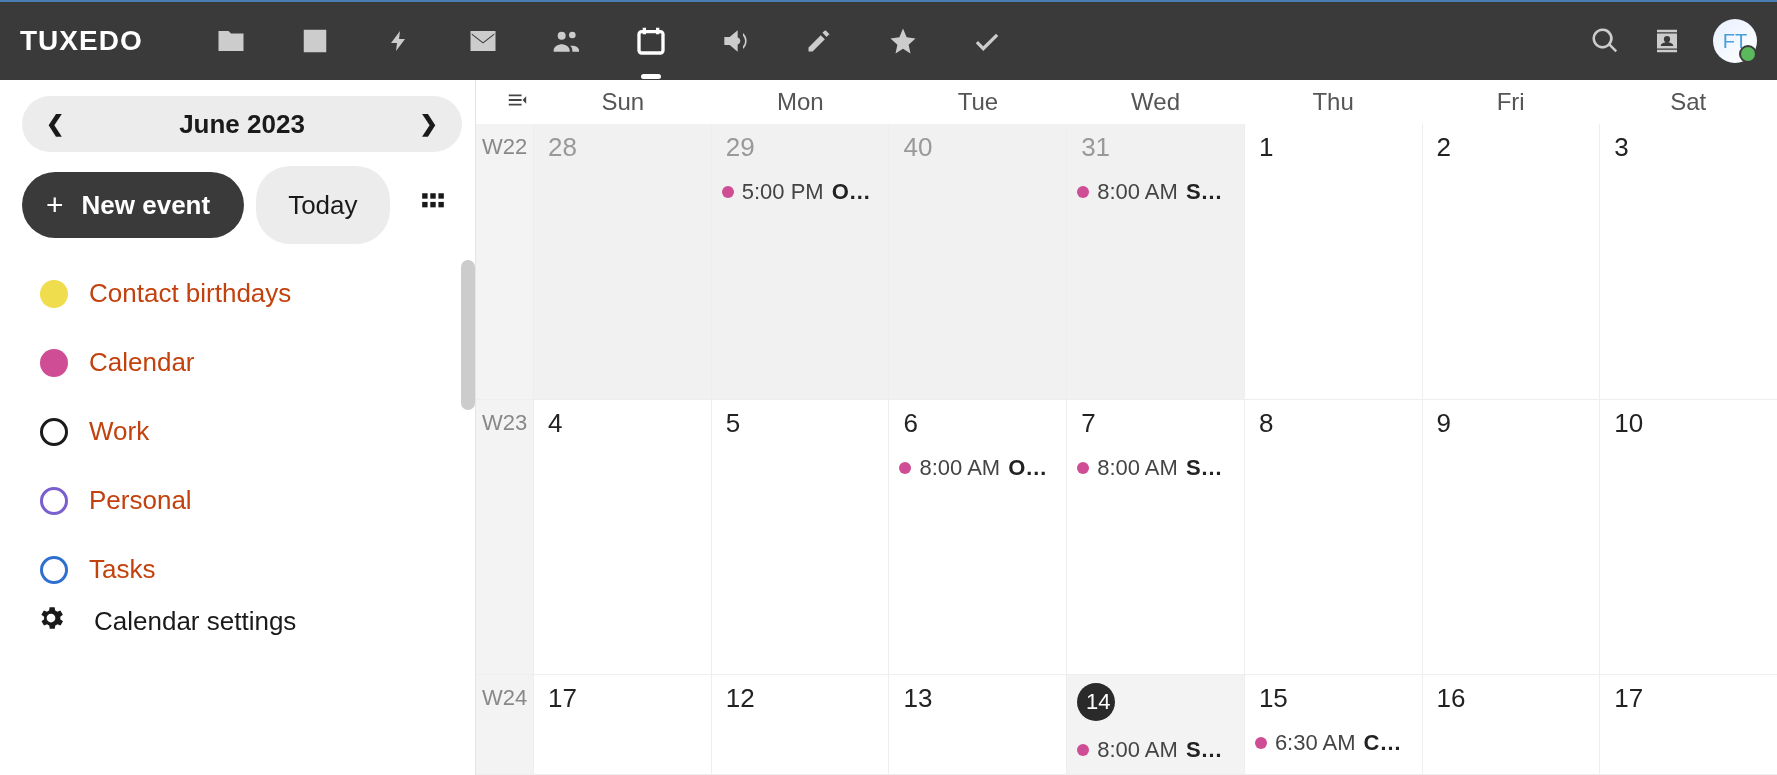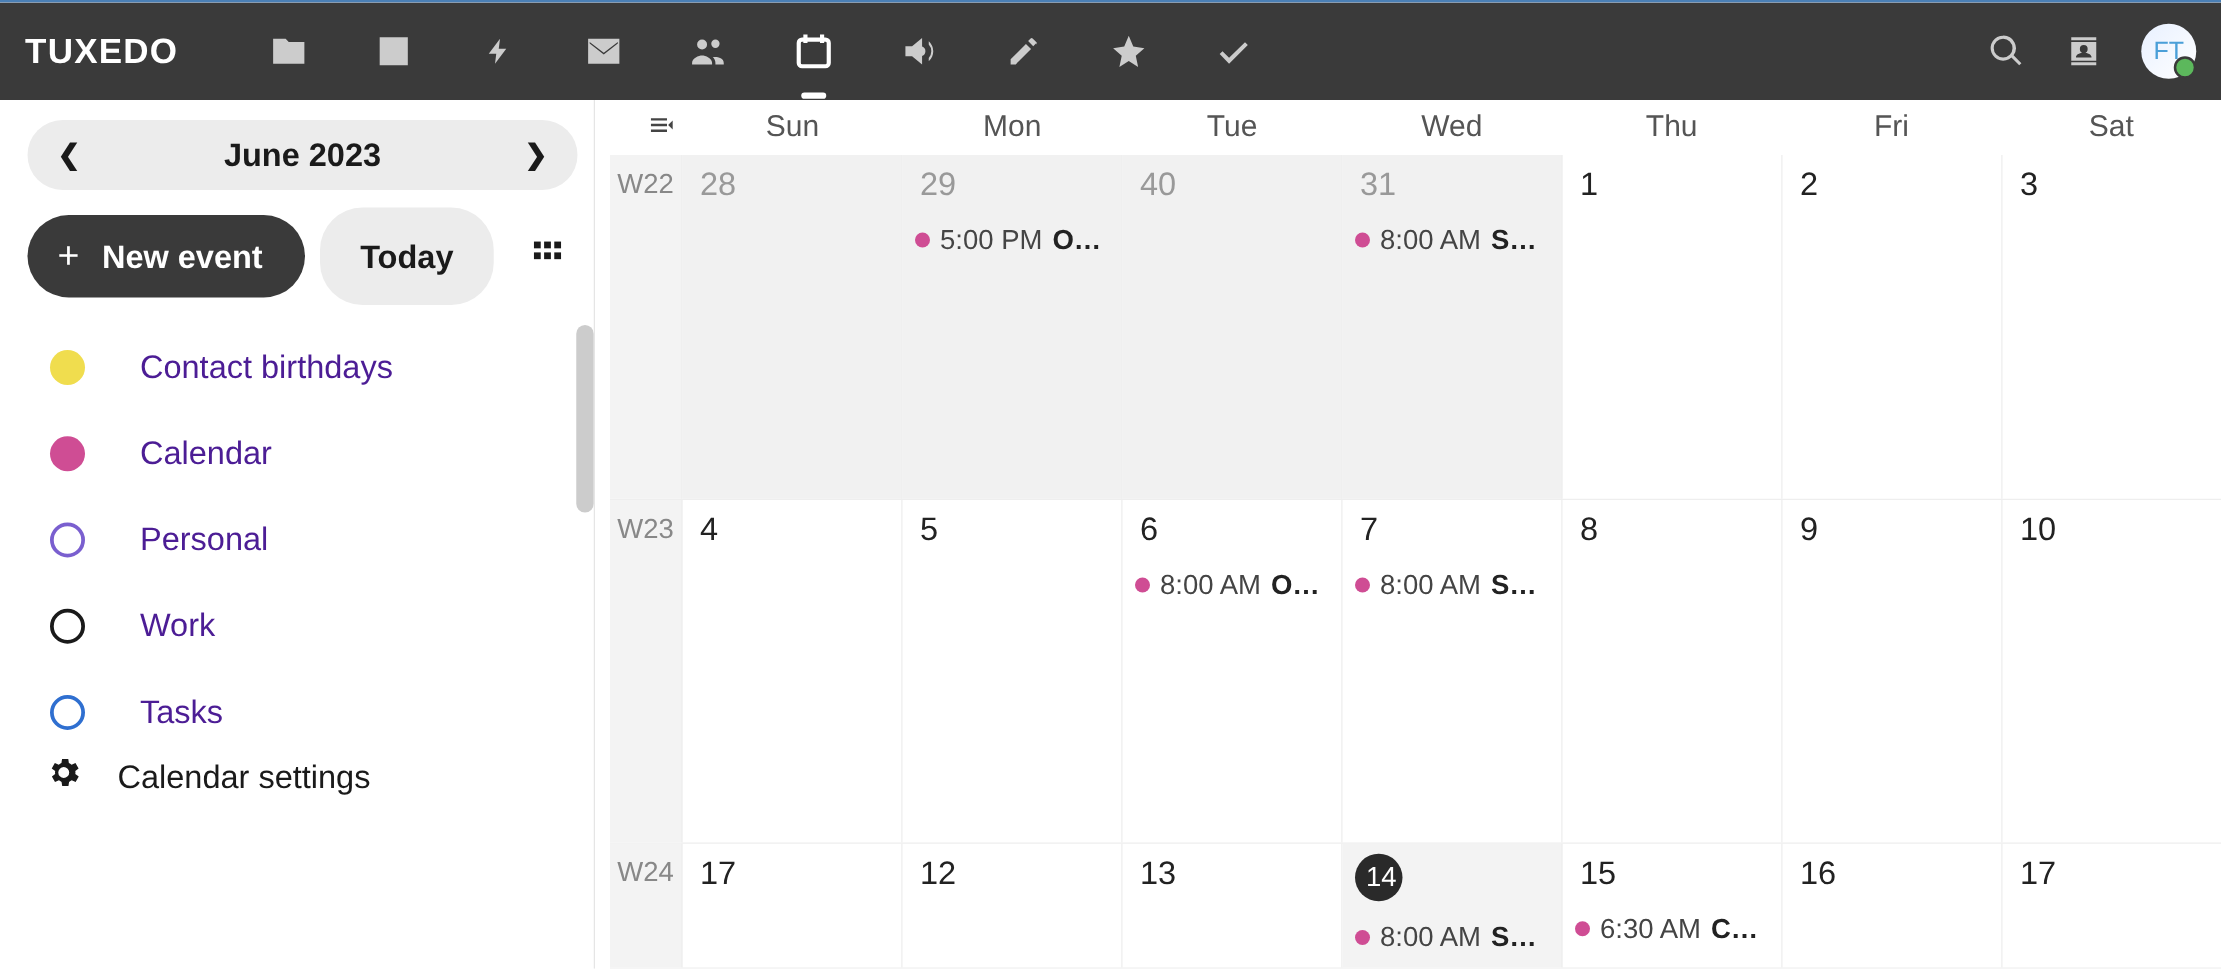--- a/index.html
+++ b/index.html
@@ -15,30 +15,30 @@
 .avatar::after { content:""; position:absolute; bottom:0; right:0; width:14px; height:14px; background:#5cb85c; border-radius:50%; border:2px solid #3a3a3a; }
 
 .main { display:flex; height:calc(100% - 78px); }
 .sidebar { width:475px; padding:16px 16px 0 22px; position:relative; }
 .month-nav { background:#ececec; border-radius:28px; height:56px; display:flex; align-items:center; justify-content:space-between; padding:0 24px; margin-bottom:14px; width:440px; }
 .month-nav .chev { font-size:22px; font-weight:bold; cursor:pointer; color:#1a1a1a; }
 .month-title { font-size:26px; font-weight:bold; color:#1a1a1a; }
 .action-row { display:flex; align-items:center; gap:12px; margin-bottom:34px; }
 .btn-new { background:#3a3a3a; color:#fff; border-radius:34px; height:66px; padding:0 34px 0 24px; display:flex; align-items:center; gap:18px; font-size:26px; font-weight:600; cursor:pointer; border:none; }
 .btn-new .plus { font-size:30px; font-weight:300; }
-.btn-today { background:#ececec; border-radius:34px; height:78px; padding:0 32px; font-size:26px; font-weight:700; cursor:pointer; border:none; color:#1a1a1a; }
+.btn-today { background:#ececec; border-radius:34px; height:78px; padding:0 32px; font-size:26px; font-weight:400; cursor:pointer; border:none; color:#1a1a1a; }
 .grid-icon { margin-left:18px; cursor:pointer; }
 .cal-list { display:flex; flex-direction:column; gap:38px; padding-left:18px; }
-.cal-item { display:flex; align-items:center; gap:44px; font-size:26px; color:#4c1d95; cursor:pointer; }
+.cal-item { display:flex; align-items:center; gap:21px; font-size:26px; color:#c2410c; cursor:pointer; }
 .cal-dot { width:28px; height:28px; border-radius:50%; flex-shrink:0; }
 .cal-ring { width:28px; height:28px; border-radius:50%; border:3px solid; flex-shrink:0; background:transparent; }
 .settings-row { display:flex; align-items:center; gap:28px; font-size:26px; color:#1a1a1a; margin-top:18px; padding-left:14px; cursor:pointer; }
 .scroll-thumb { position:absolute; right:0; top:180px; width:14px; height:150px; background:#ccc; border-radius:7px; }
 
-.calgrid { flex:1; border-left:1px solid #e5e5e5; display:flex; flex-direction:column; position:relative;padding-left:12px; }
+.calgrid { flex:1; border-left:1px solid #e5e5e5; display:flex; flex-direction:column; position:relative; }
 .dayheader { display:flex; height:44px; align-items:center; }
 .dayheader .weekcol { width:58px; display:flex; align-items:center; justify-content:flex-end; padding-right:6px; }
 .dayheader .daycol { flex:1; text-align:center; font-size:24px; color:#555; }
 .collapse-icon { font-size:18px; color:#444; }
 .weeks { flex:1; display:flex; flex-direction:column; }
 .weekrow { flex:1; display:flex; border-bottom:1px solid #eee; min-height:230px; }
 .weekrow:last-child { min-height:100px; flex:0 0 auto; }
 .wknum { width:58px; background:#f3f3f3; display:flex; align-items:flex-start; justify-content:center; padding-top:10px; font-size:22px; color:#888; border-right:1px solid #eee; }
 .daycell { flex:1; border-right:1px solid #eee; padding:8px 10px; position:relative; }
 .daycell:last-child { border-right:none; }
@@ -150,26 +150,26 @@
     <div class="cal-list" id="cal-list">
         <div class="cal-item">
           <span class="cal-dot" style="background: rgb(240, 221, 78);"></span>
           <span>Contact birthdays</span>
         </div>
         <div class="cal-item">
           <span class="cal-dot" style="background: rgb(207, 77, 148);"></span>
           <span>Calendar</span>
         </div>
         <div class="cal-item">
+          <span class="cal-ring" style="border-color: rgb(26, 26, 26);"></span>
+          <span>Work</span>
+        </div>
+        <div class="cal-item">
           <span class="cal-ring" style="border-color: rgb(122, 95, 207);"></span>
           <span>Personal</span>
-        </div>
-        <div class="cal-item">
-          <span class="cal-ring" style="border-color: rgb(26, 26, 26);"></span>
-          <span>Work</span>
         </div>
         <div class="cal-item">
           <span class="cal-ring" style="border-color: rgb(47, 111, 208);"></span>
           <span>Tasks</span>
         </div>
       </div>
     <div class="settings-row">
       <span><svg viewBox="0 0 24 24" width="30" height="30" fill="#1a1a1a">
             <path d="M19.4 13l.1-1-.1-1 2.1-1.6-2-3.4-2.5 1a7 7 0 00-1.7-1l-.4-2.6h-4l-.4 2.6a7 7 0 00-1.7 1l-2.5-1-2 3.4L6.5 11l-.1 1 .1 1-2.1 1.6 2 3.4 2.5-1c.5.4 1.1.7 1.7 1l.4 2.6h4l.4-2.6c.6-.3 1.2-.6 1.7-1l2.5 1 2-3.4L19.4 13zM12 15.5A3.5 3.5 0 1112 8.5a3.5 3.5 0 010 7z"></path>
           </svg></span>

